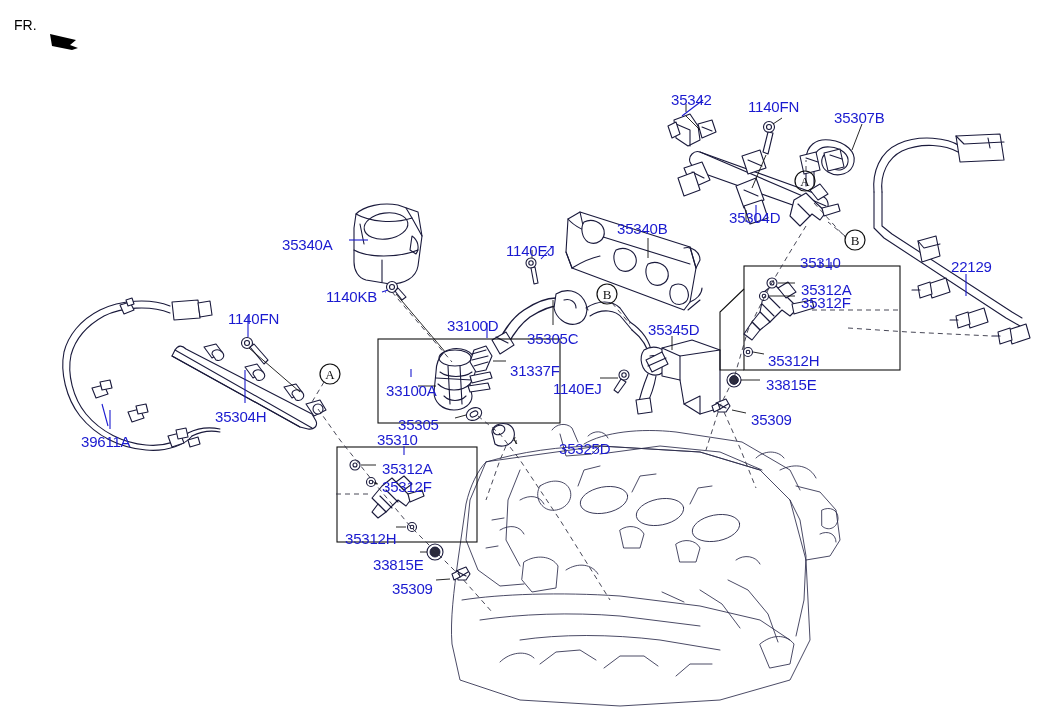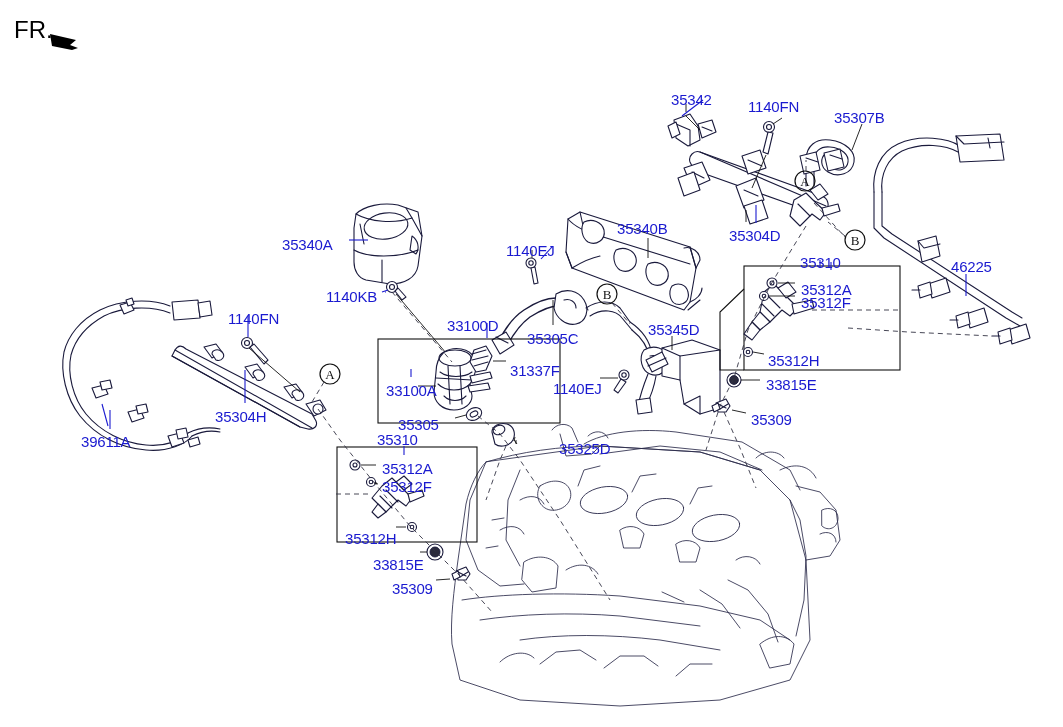--- a/index.html
+++ b/index.html
@@ -33,21 +33,21 @@
     letter-spacing: -0.2px;
     white-space: nowrap;
     line-height: 1;
   }
   .fr-label {
     position: absolute;
     left: 14px;
     top: 18px;
     color: #000000;
     font-family: "Liberation Sans", sans-serif;
-    font-size: 24px;
+    font-size: 14px;
     white-space: nowrap;
     line-height: 1;
   }
 </style>
 </head>
 <body>
 
 <div id="stage">
 
   <div class="fr-label">FR.</div>
@@ -505,28 +505,28 @@
     <path class="lead" d="M756 223 L756 205"></path>
     <path class="lead" d="M831 262 L831 270"></path>
     <path class="lead" d="M248 316 L248 337"></path>
     <path class="lead" d="M245 403 L245 370"></path>
     <path class="lead" d="M110 429 L110 410"></path>
   </svg>
 
   <div class="lbl" style="left:671px; top:92px;">35342</div>
   <div class="lbl" style="left:748px; top:99px;">1140FN</div>
   <div class="lbl" style="left:834px; top:110px;">35307B</div>
-  <div class="lbl" style="left:729px; top:228px;">35304D</div>
+  <div class="lbl" style="left:729px; top:210px;">35304D</div>
   <div class="lbl" style="left:800px; top:255px;">35310</div>
   <div class="lbl" style="left:801px; top:282px;">35312A</div>
   <div class="lbl" style="left:801px; top:295px;">35312F</div>
   <div class="lbl" style="left:768px; top:353px;">35312H</div>
   <div class="lbl" style="left:766px; top:377px;">33815E</div>
   <div class="lbl" style="left:751px; top:412px;">35309</div>
-  <div class="lbl" style="left:951px; top:259px;">46225</div>
+  <div class="lbl" style="left:951px; top:259px;">22129</div>
   <div class="lbl" style="left:282px; top:237px;">35340A</div>
   <div class="lbl" style="left:326px; top:289px;">1140KB</div>
   <div class="lbl" style="left:506px; top:243px;">1140EJ</div>
   <div class="lbl" style="left:617px; top:221px;">35340B</div>
   <div class="lbl" style="left:447px; top:318px;">33100D</div>
   <div class="lbl" style="left:527px; top:331px;">35305C</div>
   <div class="lbl" style="left:648px; top:322px;">35345D</div>
   <div class="lbl" style="left:510px; top:363px;">31337F</div>
   <div class="lbl" style="left:386px; top:383px;">33100A</div>
   <div class="lbl" style="left:553px; top:381px;">1140EJ</div>

